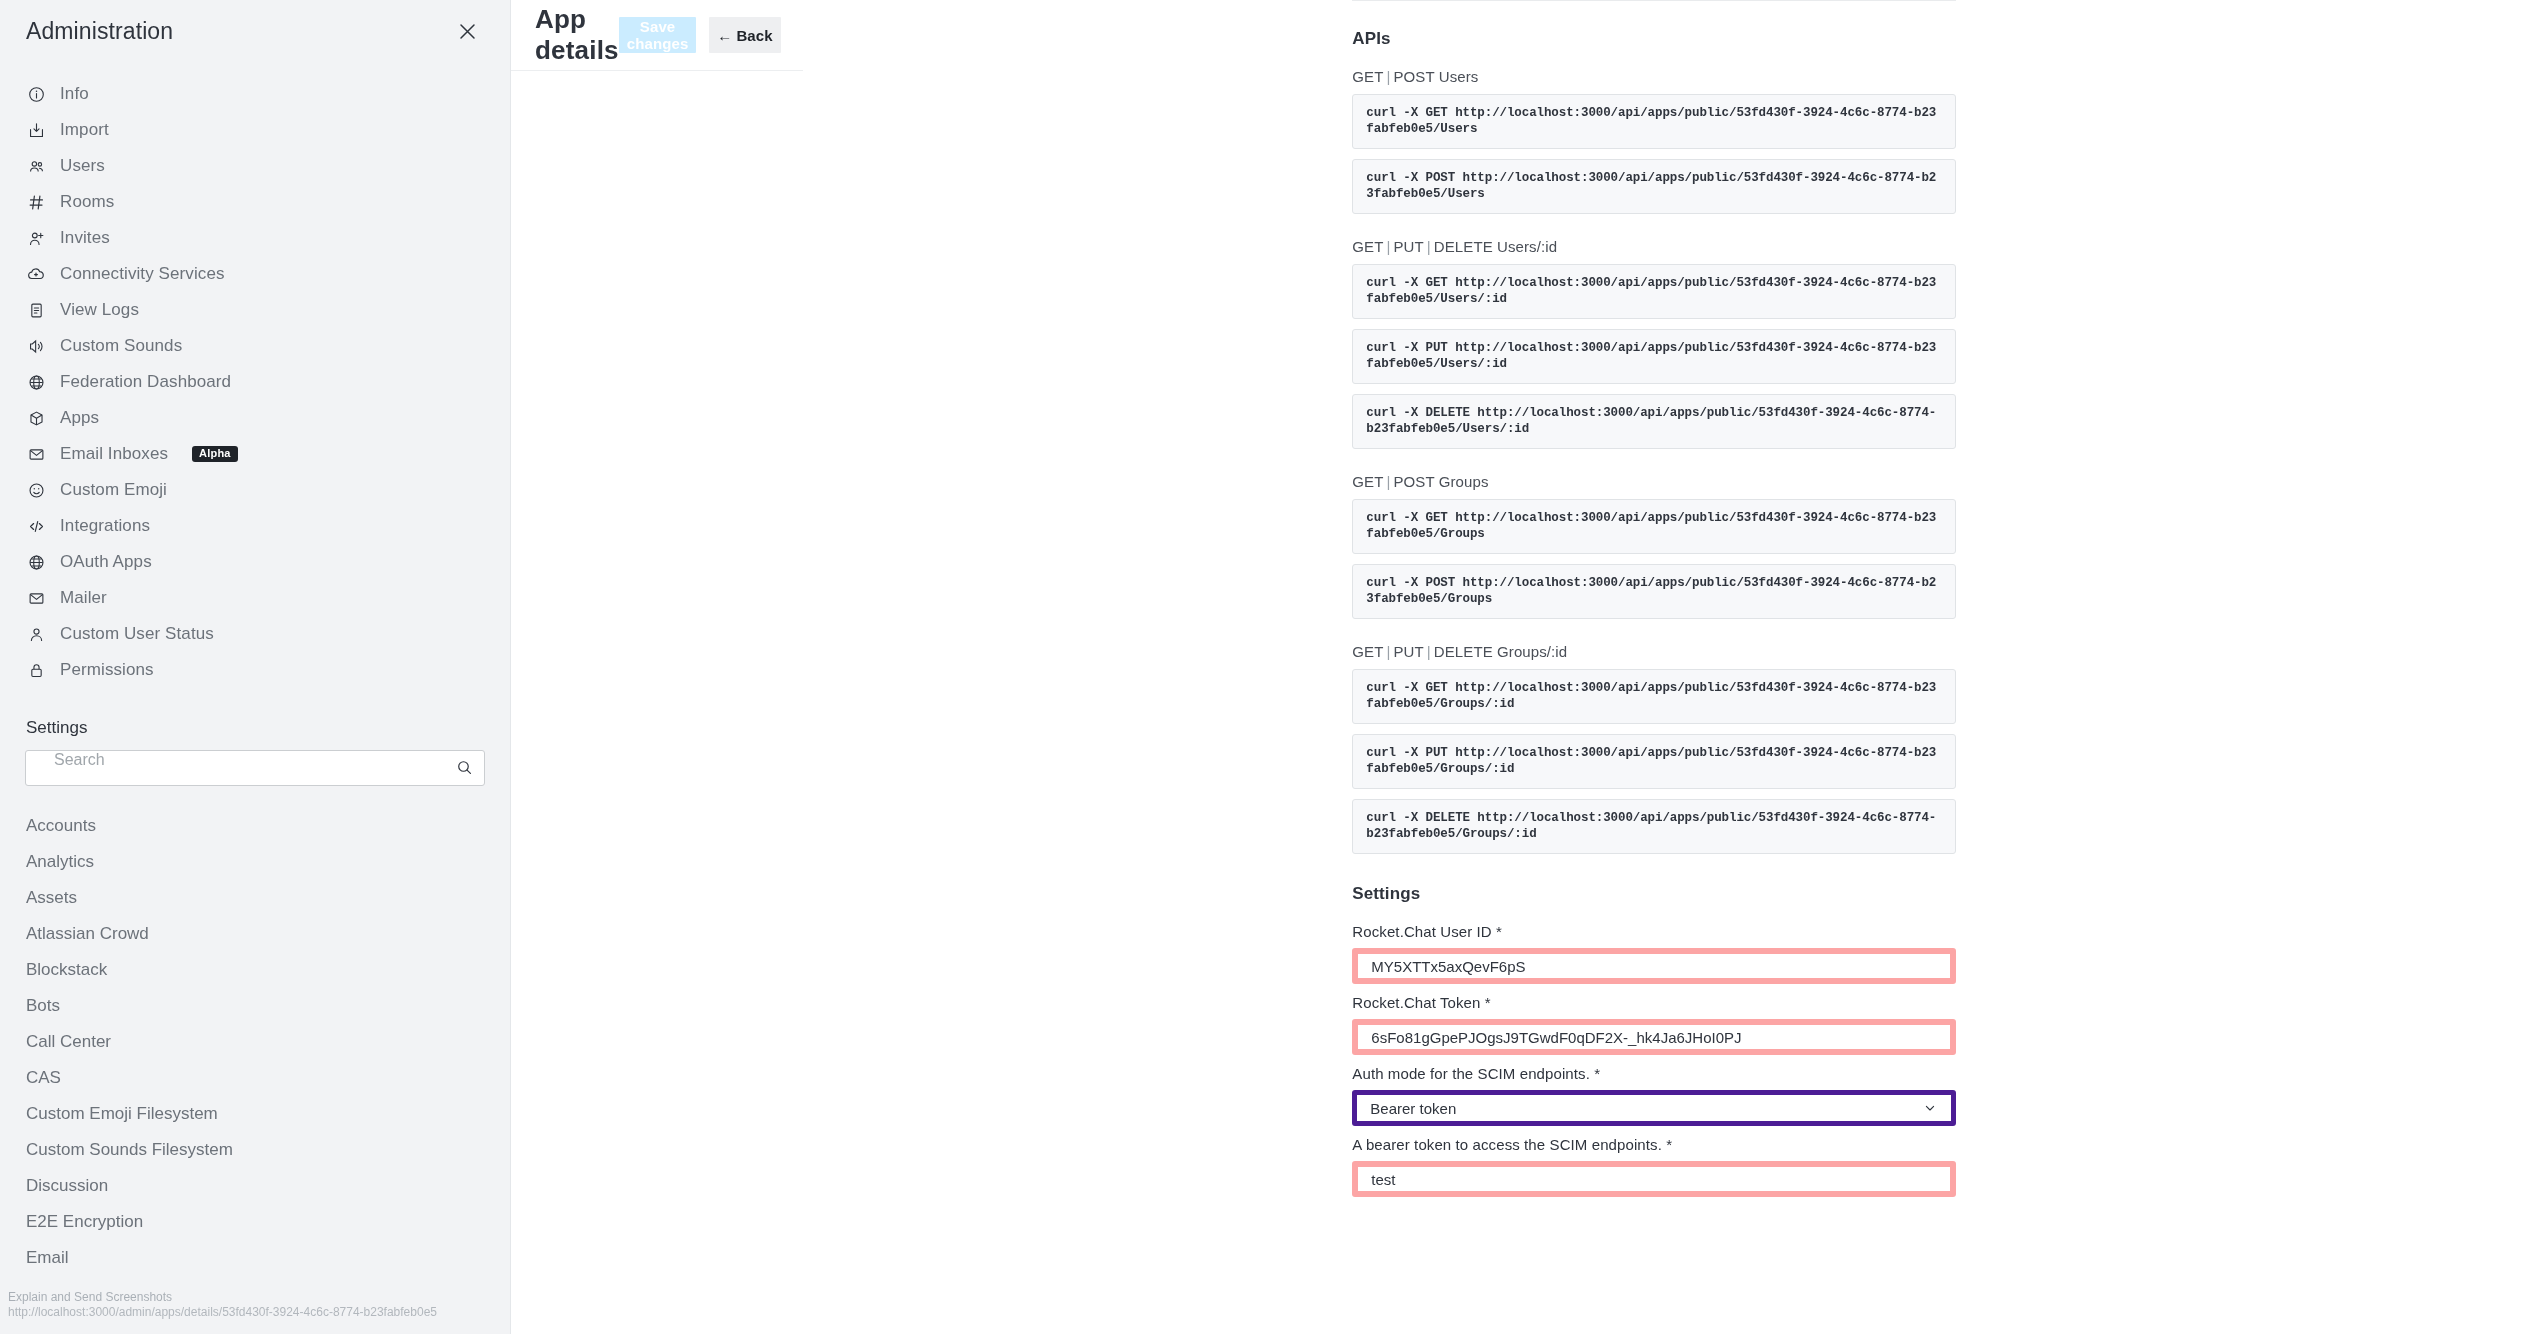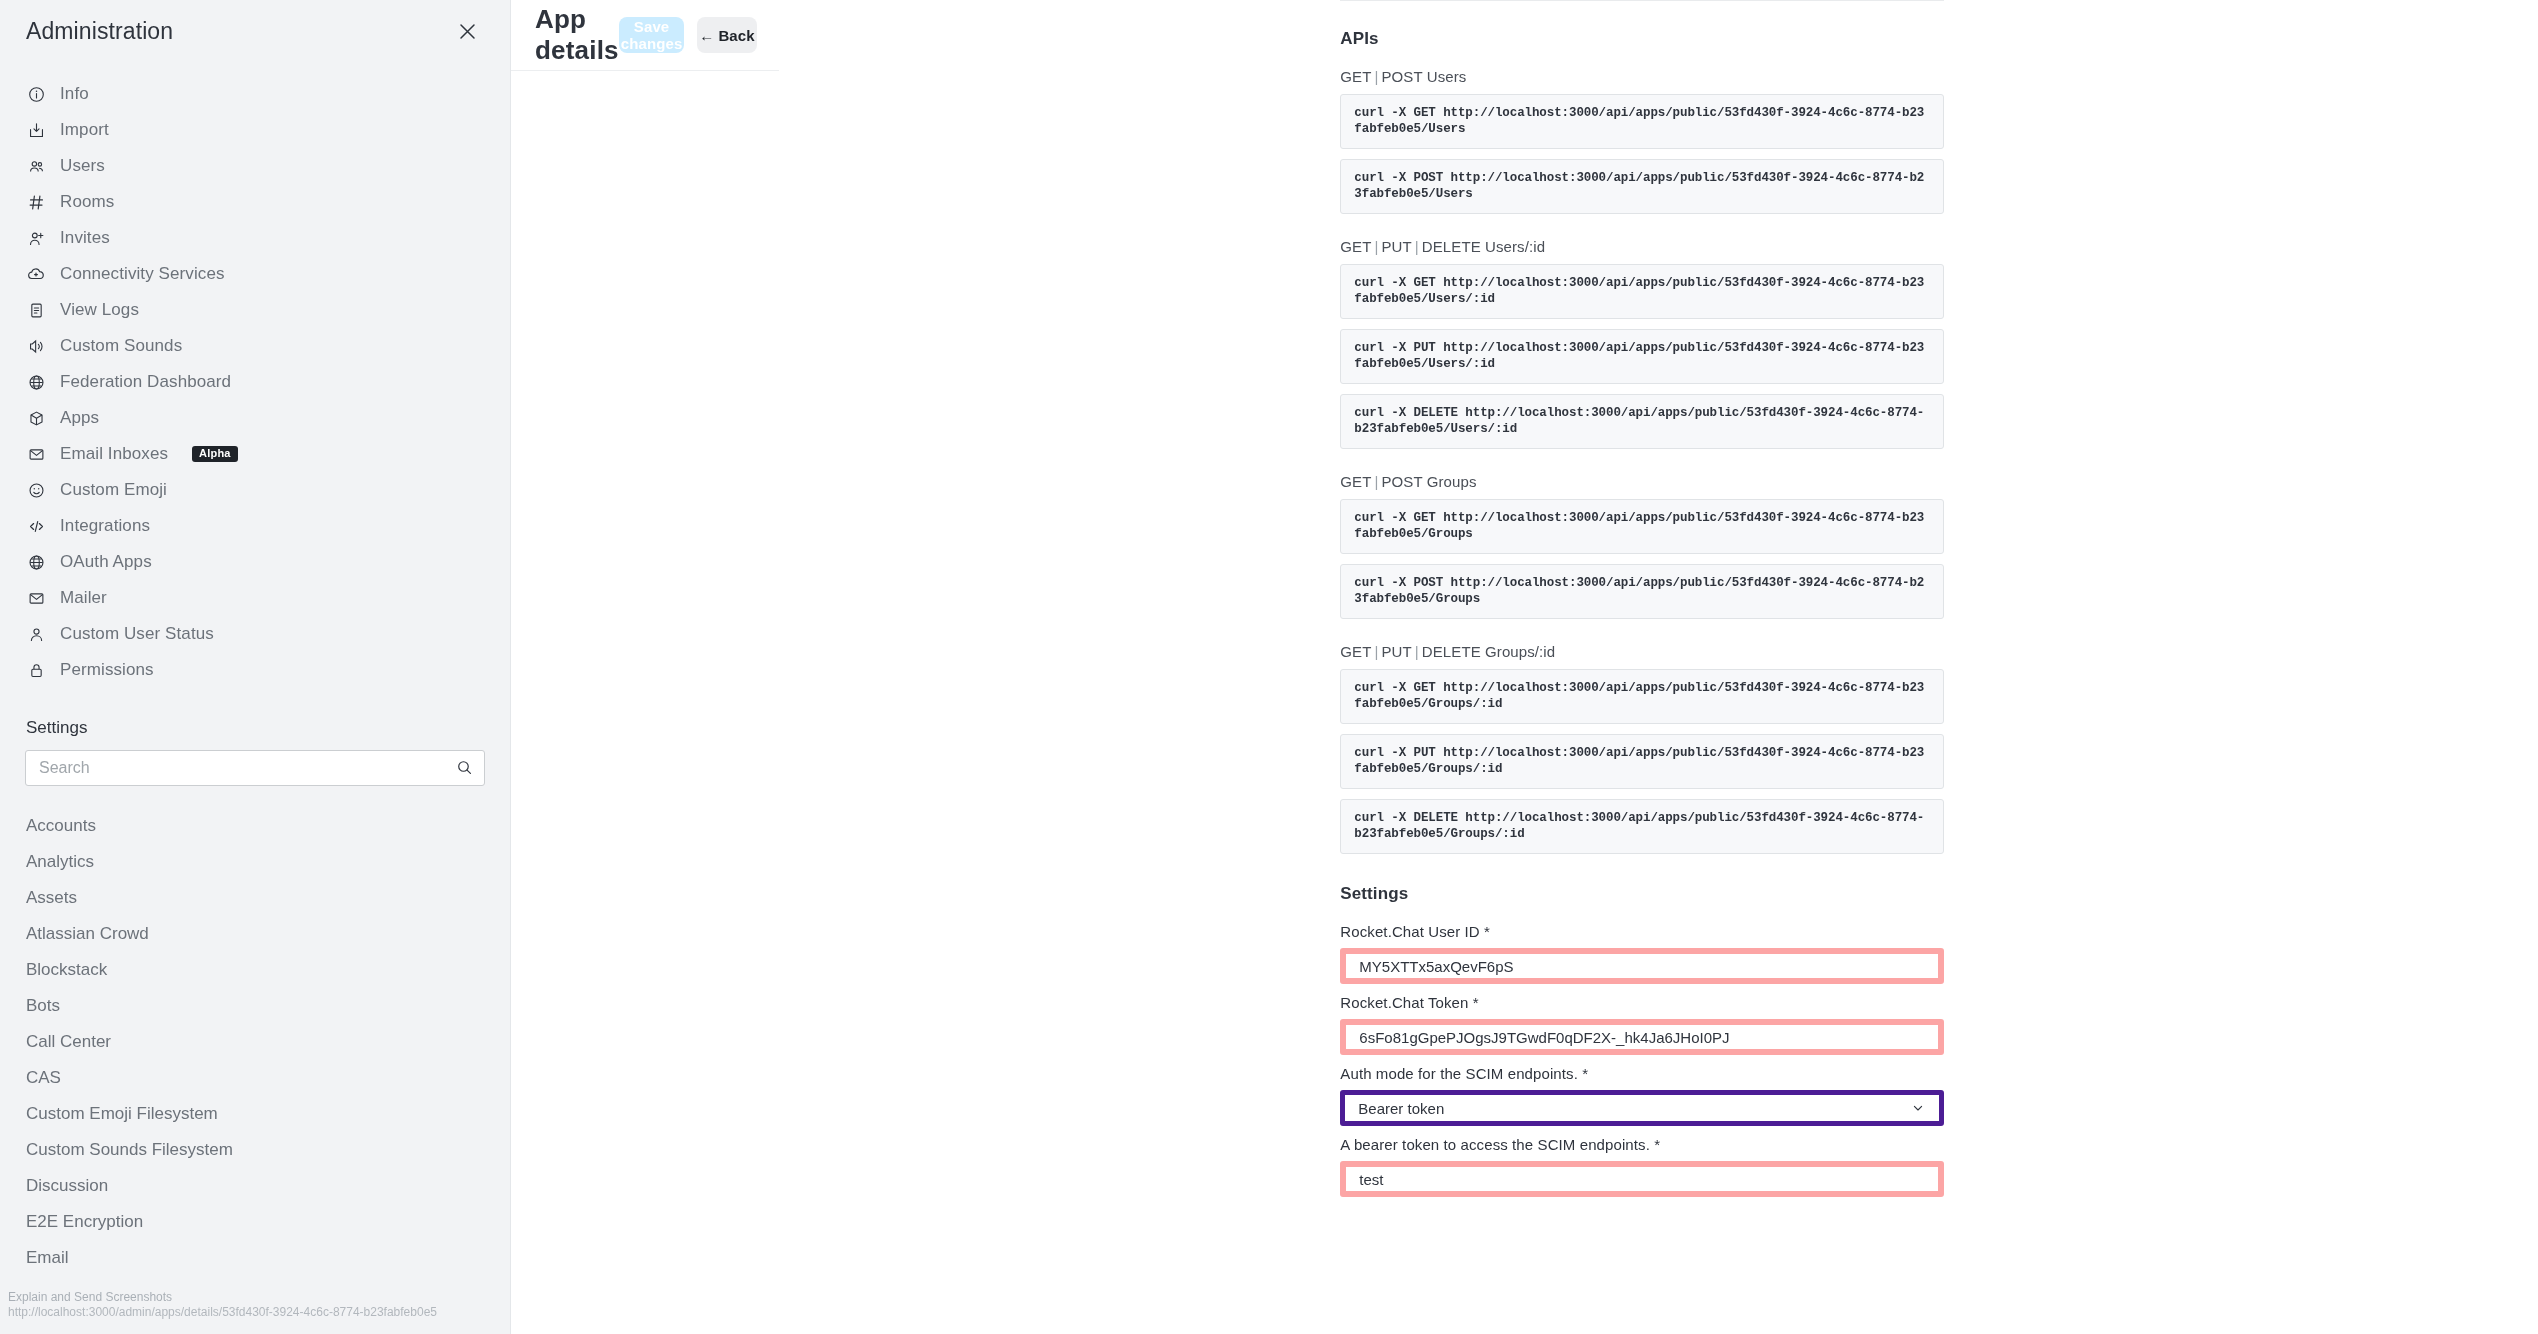--- a/index.html
+++ b/index.html
@@ -68,22 +68,22 @@
     font-size: 17px; color: #2f343d; font-weight: 400;
     padding: 0 26px; margin-top: 30px; margin-bottom: 12px;
   }
   .sb-search-wrap { padding: 0 25px; }
   .sb-search {
     position: relative;
     height: 36px;
     background: #ffffff;
     border: 1px solid #cbced1;
     border-radius: 3px;
-    display: flex; align-items: center;
-    padding: 0 13px;
+    display: flex; align-items: flex-start;
+    padding: 0 28px;
   }
   .sb-search input {
     border: none; outline: none; background: transparent;
     font-size: 16px; color: #2f343d;
     font-family: "Liberation Sans", sans-serif;
     width: 100%;
   }
   .sb-search input::placeholder { color: #a0a6ab; }
   .sb-search .mag { position: absolute; right: 11px; top: 8px; color: #2f343d; }
 
@@ -123,24 +123,24 @@
     justify-content: space-between;
     padding: 0 22px 0 24px;
     border-bottom: 1px solid #eceef0;
     background: #ffffff;
   }
   .main-title {
     font-size: 26px; font-weight: 700; color: #2f343d; letter-spacing: .2px;
   }
   .hdr-actions { display: flex; align-items: center; gap: 13px; }
   .btn {
-    border: none; border-radius: 8px;
+    border: none; border-radius: 1px;
     font-family: "Liberation Sans", sans-serif;
     font-size: 15px; font-weight: 700;
-    height: 36px; padding: 0 2px;
+    height: 36px; padding: 0 8px;
     cursor: pointer; letter-spacing: .1px;
     display: flex; align-items: center; justify-content: center;
   }
   .btn-save { background: #cbecff; color: #ffffff; cursor: default; }
   .btn-back { background: #eeeff1; color: #1f2329; gap: 3px; }
   .btn-back .arrow { font-size: 15px; margin-right: 1px; }
 
   .main-scroll {
     flex: 1 1 auto;
     overflow: hidden;

